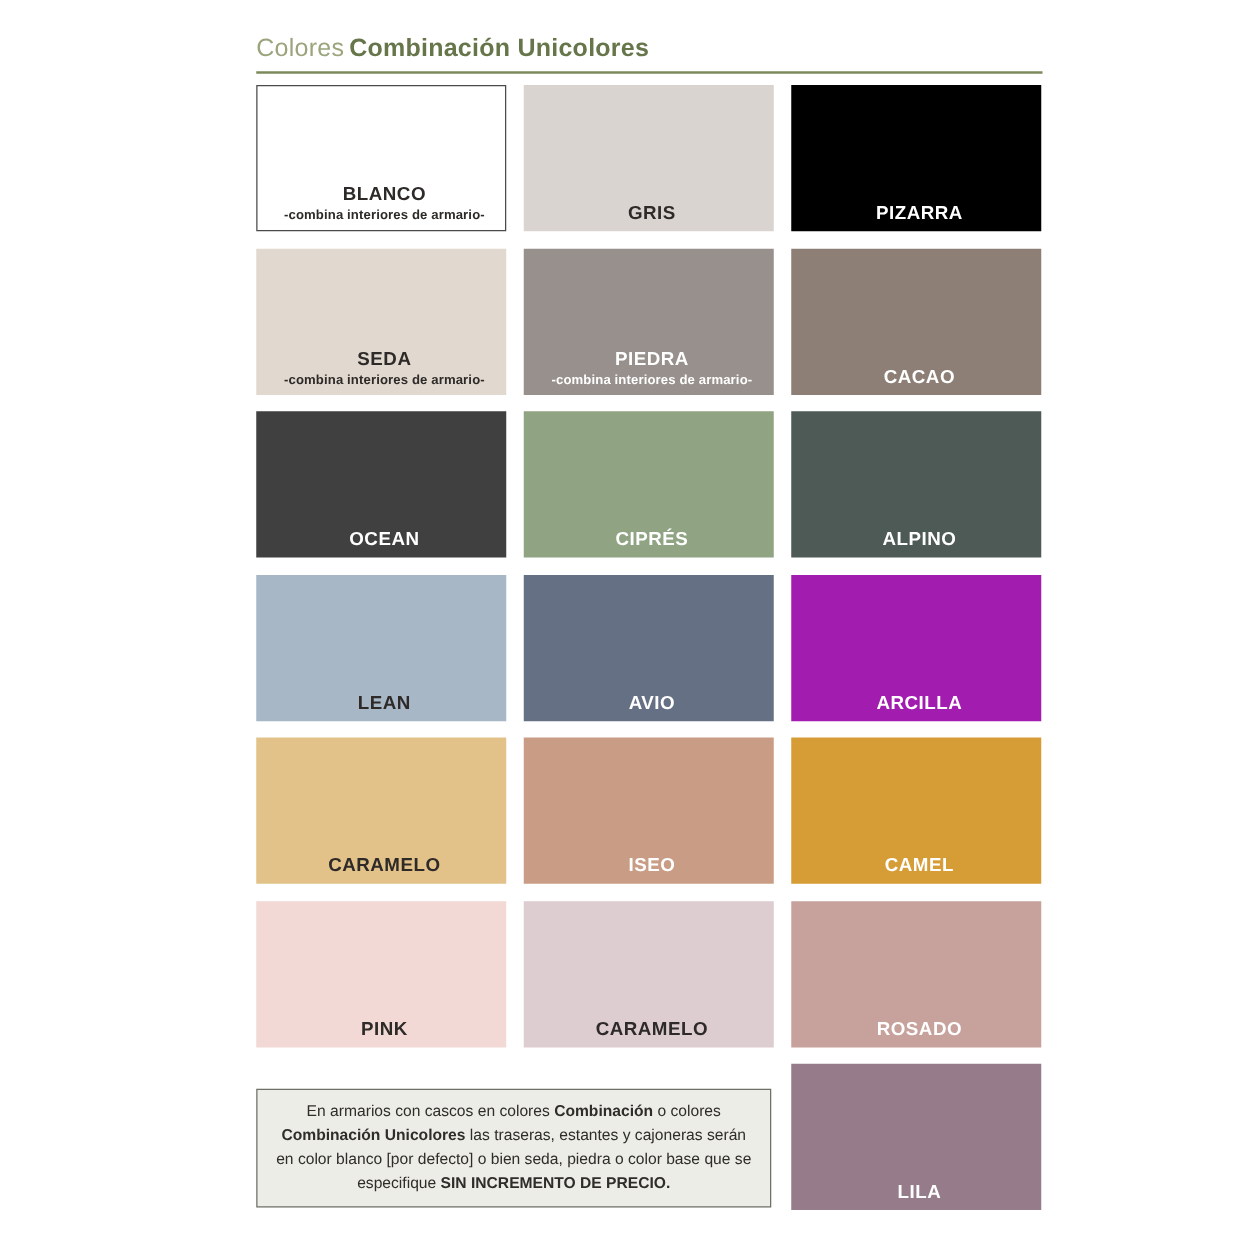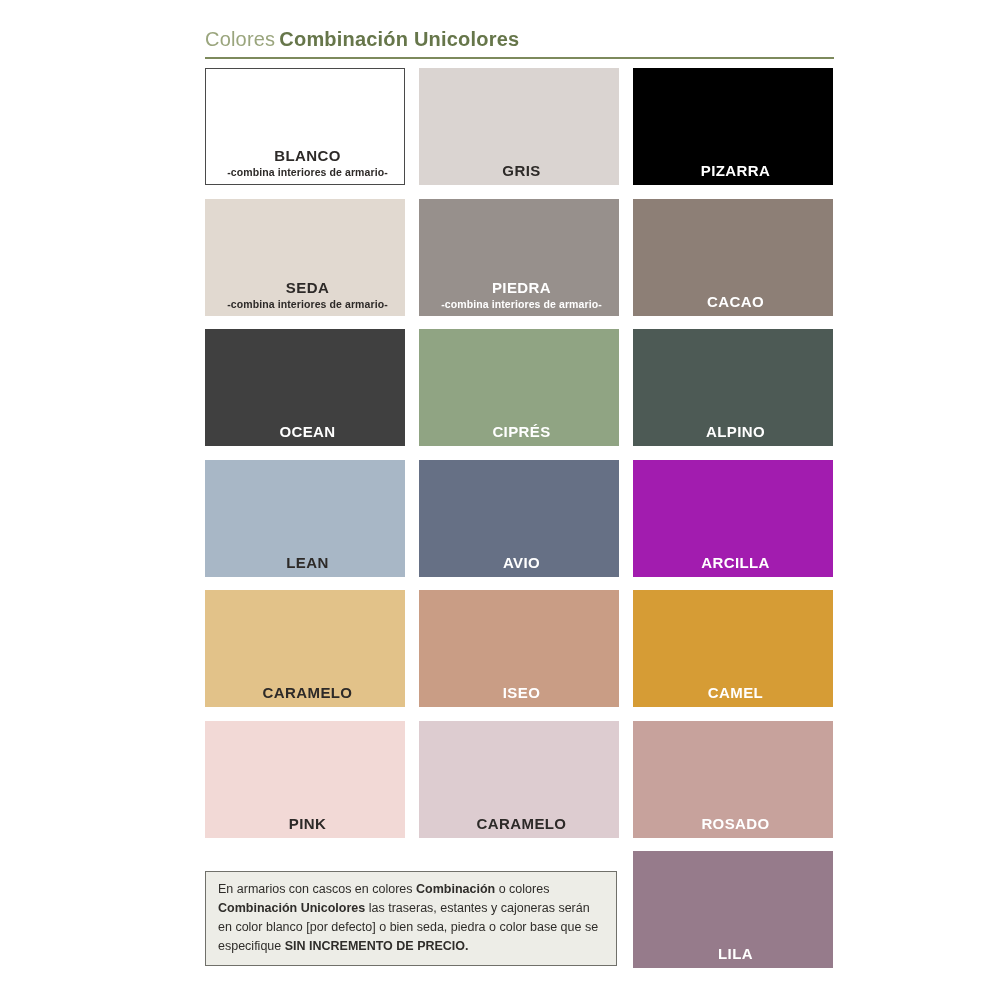--- a/index.html
+++ b/index.html
@@ -53,20 +53,21 @@
   .note-box {
     position: absolute;
     left: 0; right: 2px; bottom: 2px;
     box-sizing: border-box;
     background: #edede7;
     border: 1.5px solid #70706a;
     padding: 8px 12px 9px 12px;
     font-size: 12.5px;
     line-height: 19px;
     color: #2f2d2a;
+    text-align: center;
   }
   .note-box .seg-bold { font-weight: 700; }
 </style>
 </head>
 <body>
 
 <div class="page">
   <div class="content">
 
     <div class="title">

